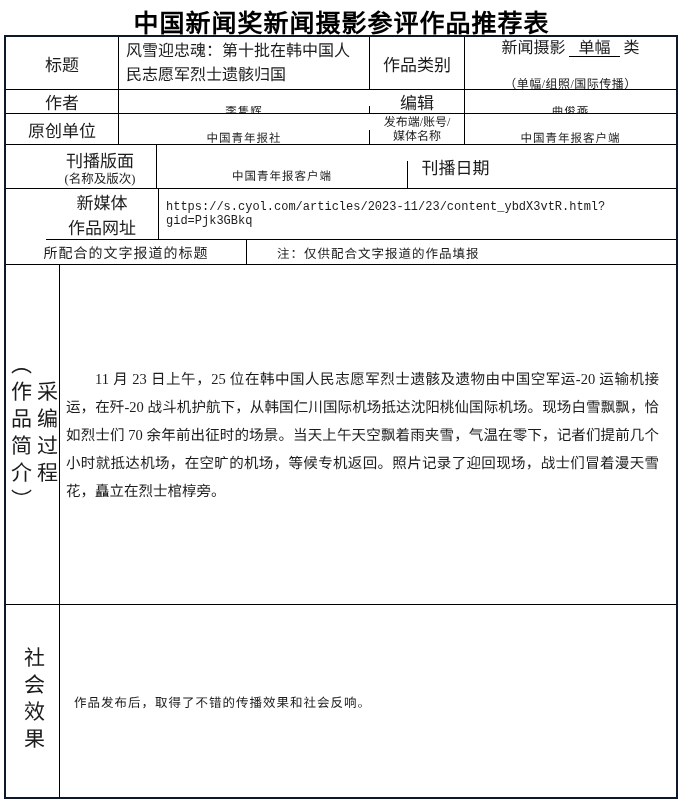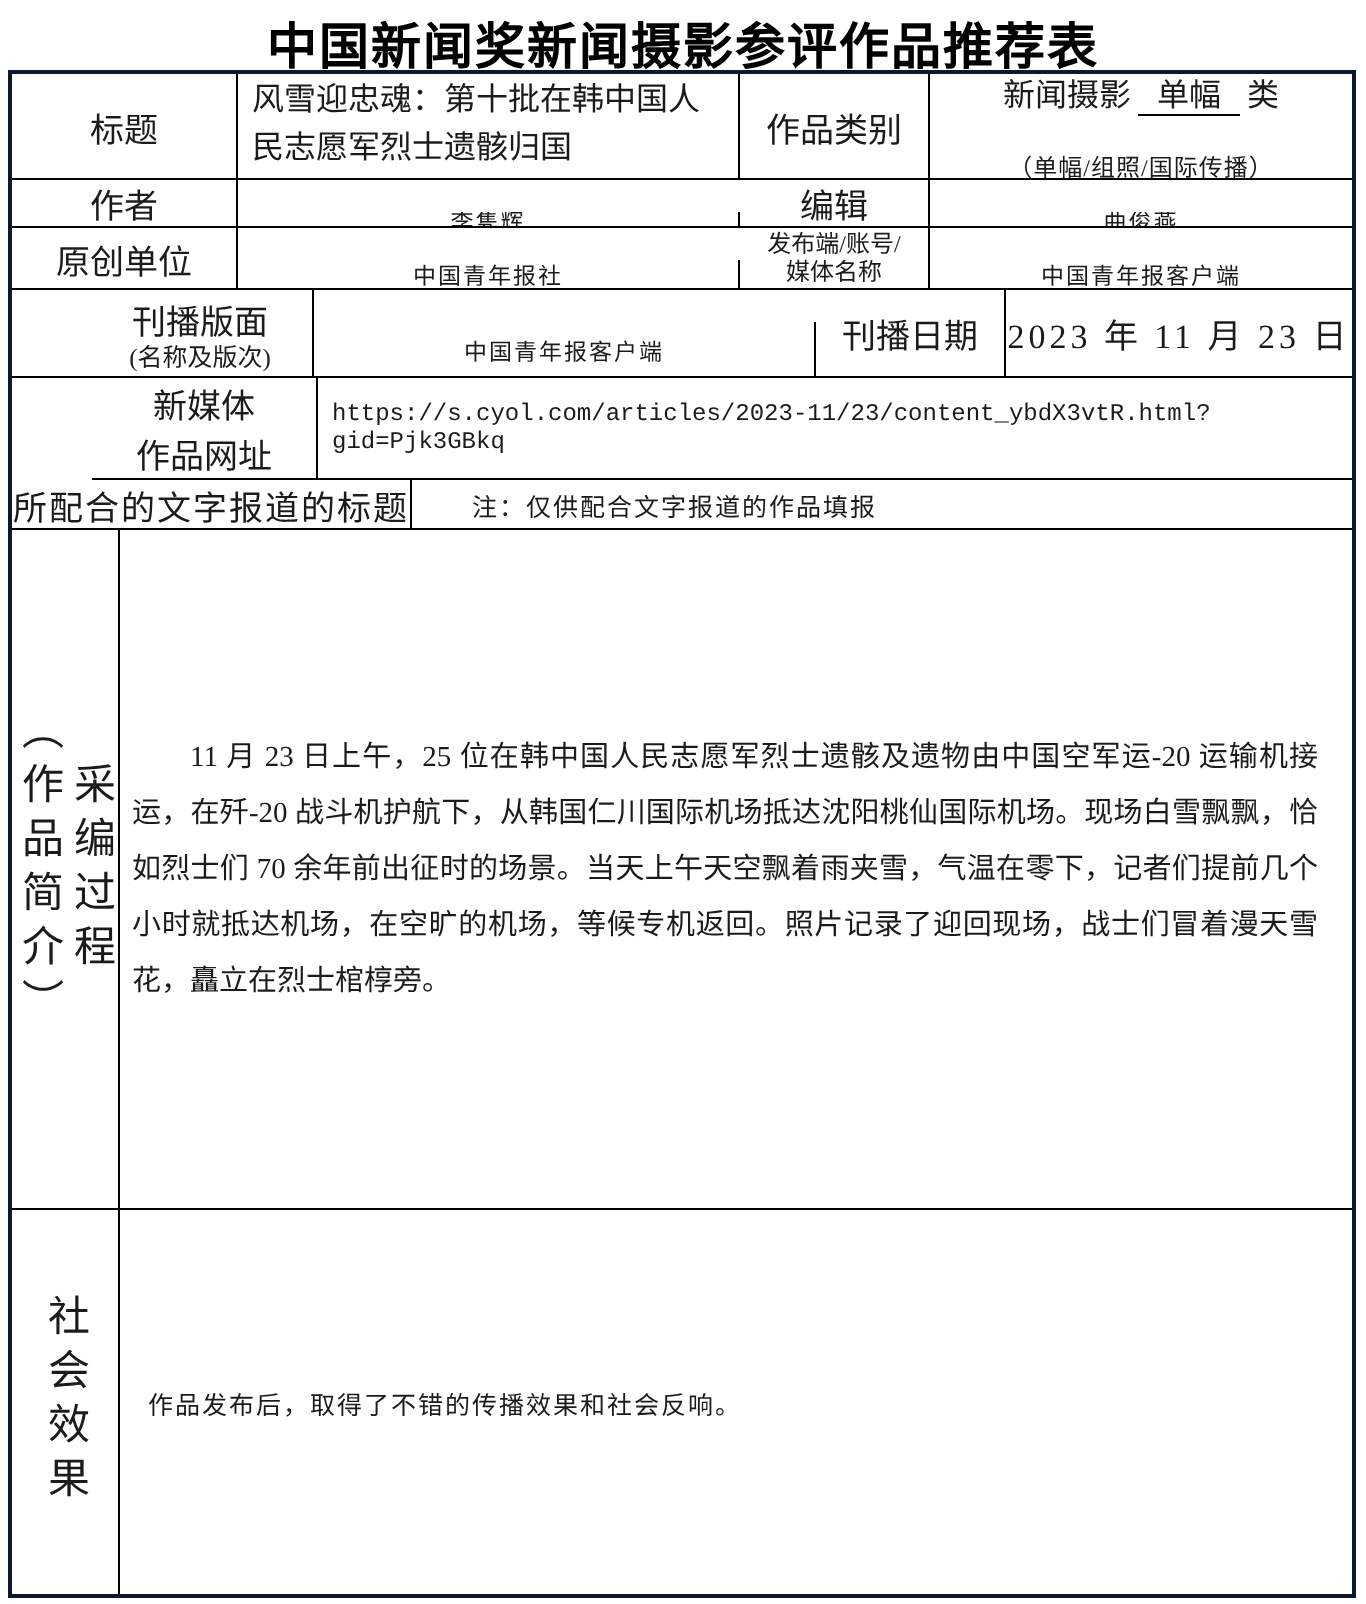--- a/index.html
+++ b/index.html
@@ -44,21 +44,21 @@
   .r7 { height: 340px; }
   .r8 { height: 192px; }
   .small-val { font-size: 11.5px; text-align: center; letter-spacing: 1px; margin-top: 16px; }
   .title-val { font-size: 16px; line-height: 24px; padding: 0 4px 0 7px; text-align: left; justify-content: center; }
   .cat-line1 { font-size: 16px; text-align: center; }
   .cat-underline { border-bottom: 1px solid #000; padding: 0 9px; }
   .cat-line2 { font-size: 12px; text-align: center; margin-top: 16px; letter-spacing: 0.5px; }
   .sub-label { font-size: 12px; line-height: 14px; }
   .date-val { font-size: 17px; text-align: center; letter-spacing: 2px; }
   .url-val { font-family: "Liberation Mono", "DejaVu Sans Mono", monospace; font-size: 12px; text-align: left; padding-left: 7px; letter-spacing: 0; }
-  .r6-label { width: 200px; flex: none; font-size: 17px; letter-spacing: 1px; }
+  .r6-label { width: 241px; flex: none; font-size: 14px; letter-spacing: 1px; }
   .note { font-size: 12.5px; text-align: left; padding-left: 30px; letter-spacing: 1px; }
   .vcell { width: 54px; flex: none; align-items: center; justify-content: center; }
   .vert {
     writing-mode: vertical-rl;
     text-orientation: mixed;
     font-size: 21px;
     letter-spacing: 6px;
     text-align: center;
     line-height: 26px;
   }
@@ -117,21 +117,20 @@
     <div class="cell c4 small-val">中国青年报客户端</div>
   </div>
 
   <div class="row r4">
     <div class="cell c1 c-label">
       <div>刊播版面</div>
       <div class="sub-label" style="font-size:12.5px;">(名称及版次)</div>
     </div>
     <div class="cell c2 small-val">中国青年报客户端</div>
     <div class="cell c3 c-label">刊播日期</div>
-    <div class="cell c4 date-val">2023 年 11 月 23 日</div>
   </div>
 
   <div class="row r5">
     <div class="cell c1 c-label">
       <div>新媒体</div>
       <div>作品网址</div>
     </div>
     <div class="cell c4 url-val">https://s.cyol.com/articles/2023-11/23/content_ybdX3vtR.html?gid=Pjk3GBkq</div>
   </div>
 

